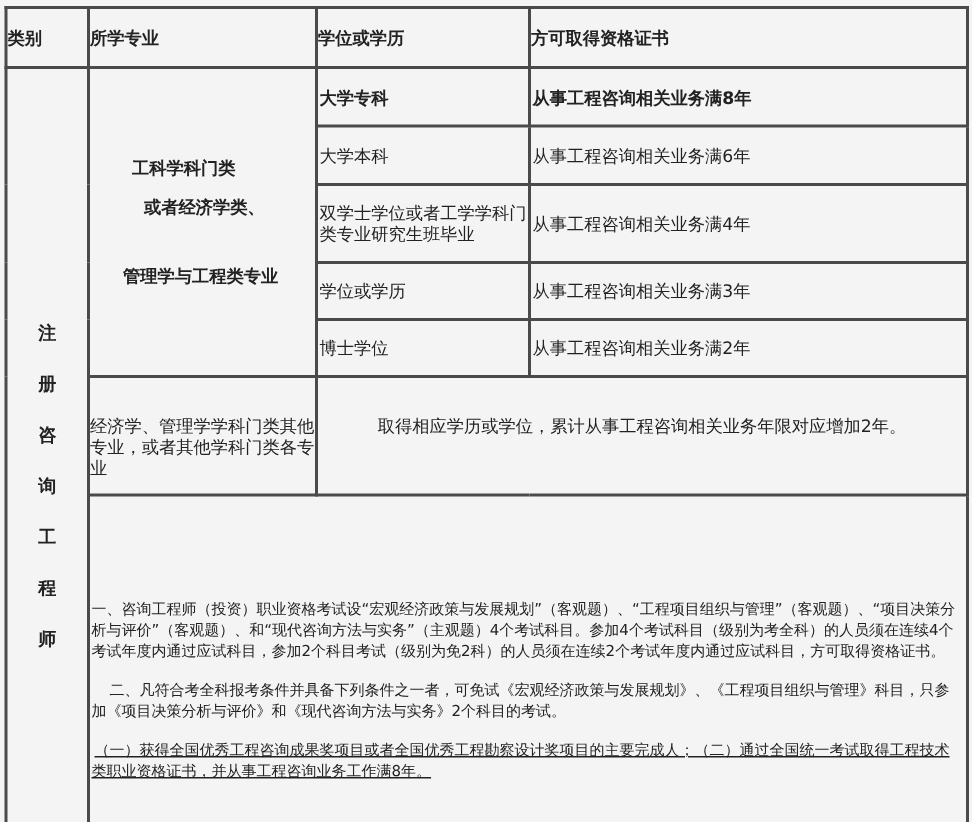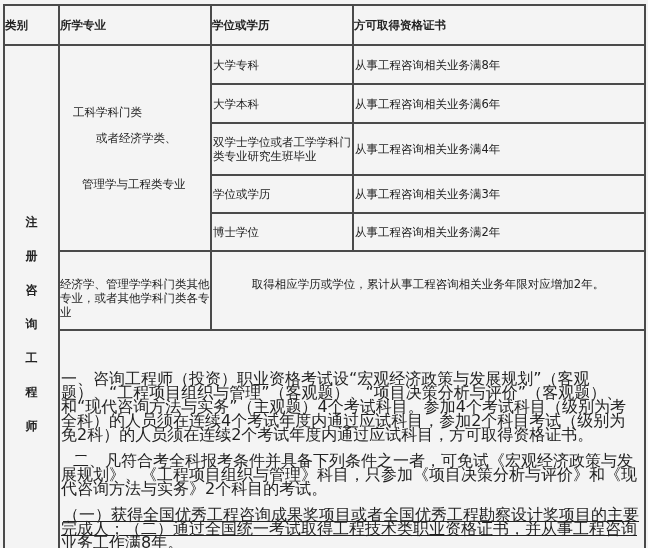--- a/index.html
+++ b/index.html
@@ -16,36 +16,36 @@
   }
   th { font-weight: bold; text-align: left; height: 38px; }
   .col-cat { width: 55px; }
   .col-major { width: 152px; }
   .col-degree { width: 142px; }
   .col-time { width: auto; }
   td.cat { text-align: center; font-weight: bold; }
   .cat-vert { display: inline-block; width: 14px; line-height: 34px; font-size: 12px; padding-top: 30px; }
   td.major-main { text-align: center; }
   .major-lines div { line-height: 26px; }
-  .major-lines .l1 { text-align: left; padding-left: 13px; }
+  .major-lines .l1 { text-align: left; padding-left: 28px; }
   .major-lines .l2 { padding-left: 24px; text-align: left; margin-left: 12px; }
   .major-lines .l3 { text-align: left; padding-left: 22px; margin-top: 20px; }
   td.deg { text-align: left; padding-left: 1px !important; }
   td.time { text-align: left; padding-left: 1px !important; }
-  tr.r1 td { height: 37px; }
+  tr.r1 td { height: 37px; font-weight: bold; }
   tr.r2 td { height: 37px; }
   tr.r3 td { height: 50px; margin-left: 46px; }
   tr.r4 td { height: 36px; }
   tr.r5 td { height: 36px; }
   tr.r6 td { height: 63px; }
   td.other-major { text-align: left; vertical-align: top; padding-top: 14px !important; }
   td.other-rule { text-align: center; vertical-align: bottom; padding-bottom: 13px !important; }
   tr.r7 td { height: 211px; }
   td.exam { vertical-align: top; text-align: left; padding: 30px 4px 0 1px !important; }
-  .exam p { margin: 0 0 12px 0; line-height: 14px; font-size: 16px; }
+  .exam p { margin: 0 0 12px 0; line-height: 14px; font-size: 10px; }
   .exam p.indent { text-indent: 12px; }
   .exam p.indent2 { text-indent: 2px; text-decoration: underline; }
 </style>
 </head>
 <body>
 
 <table class="req">
   <colgroup>
     <col class="col-cat">
       <col class="col-major">

